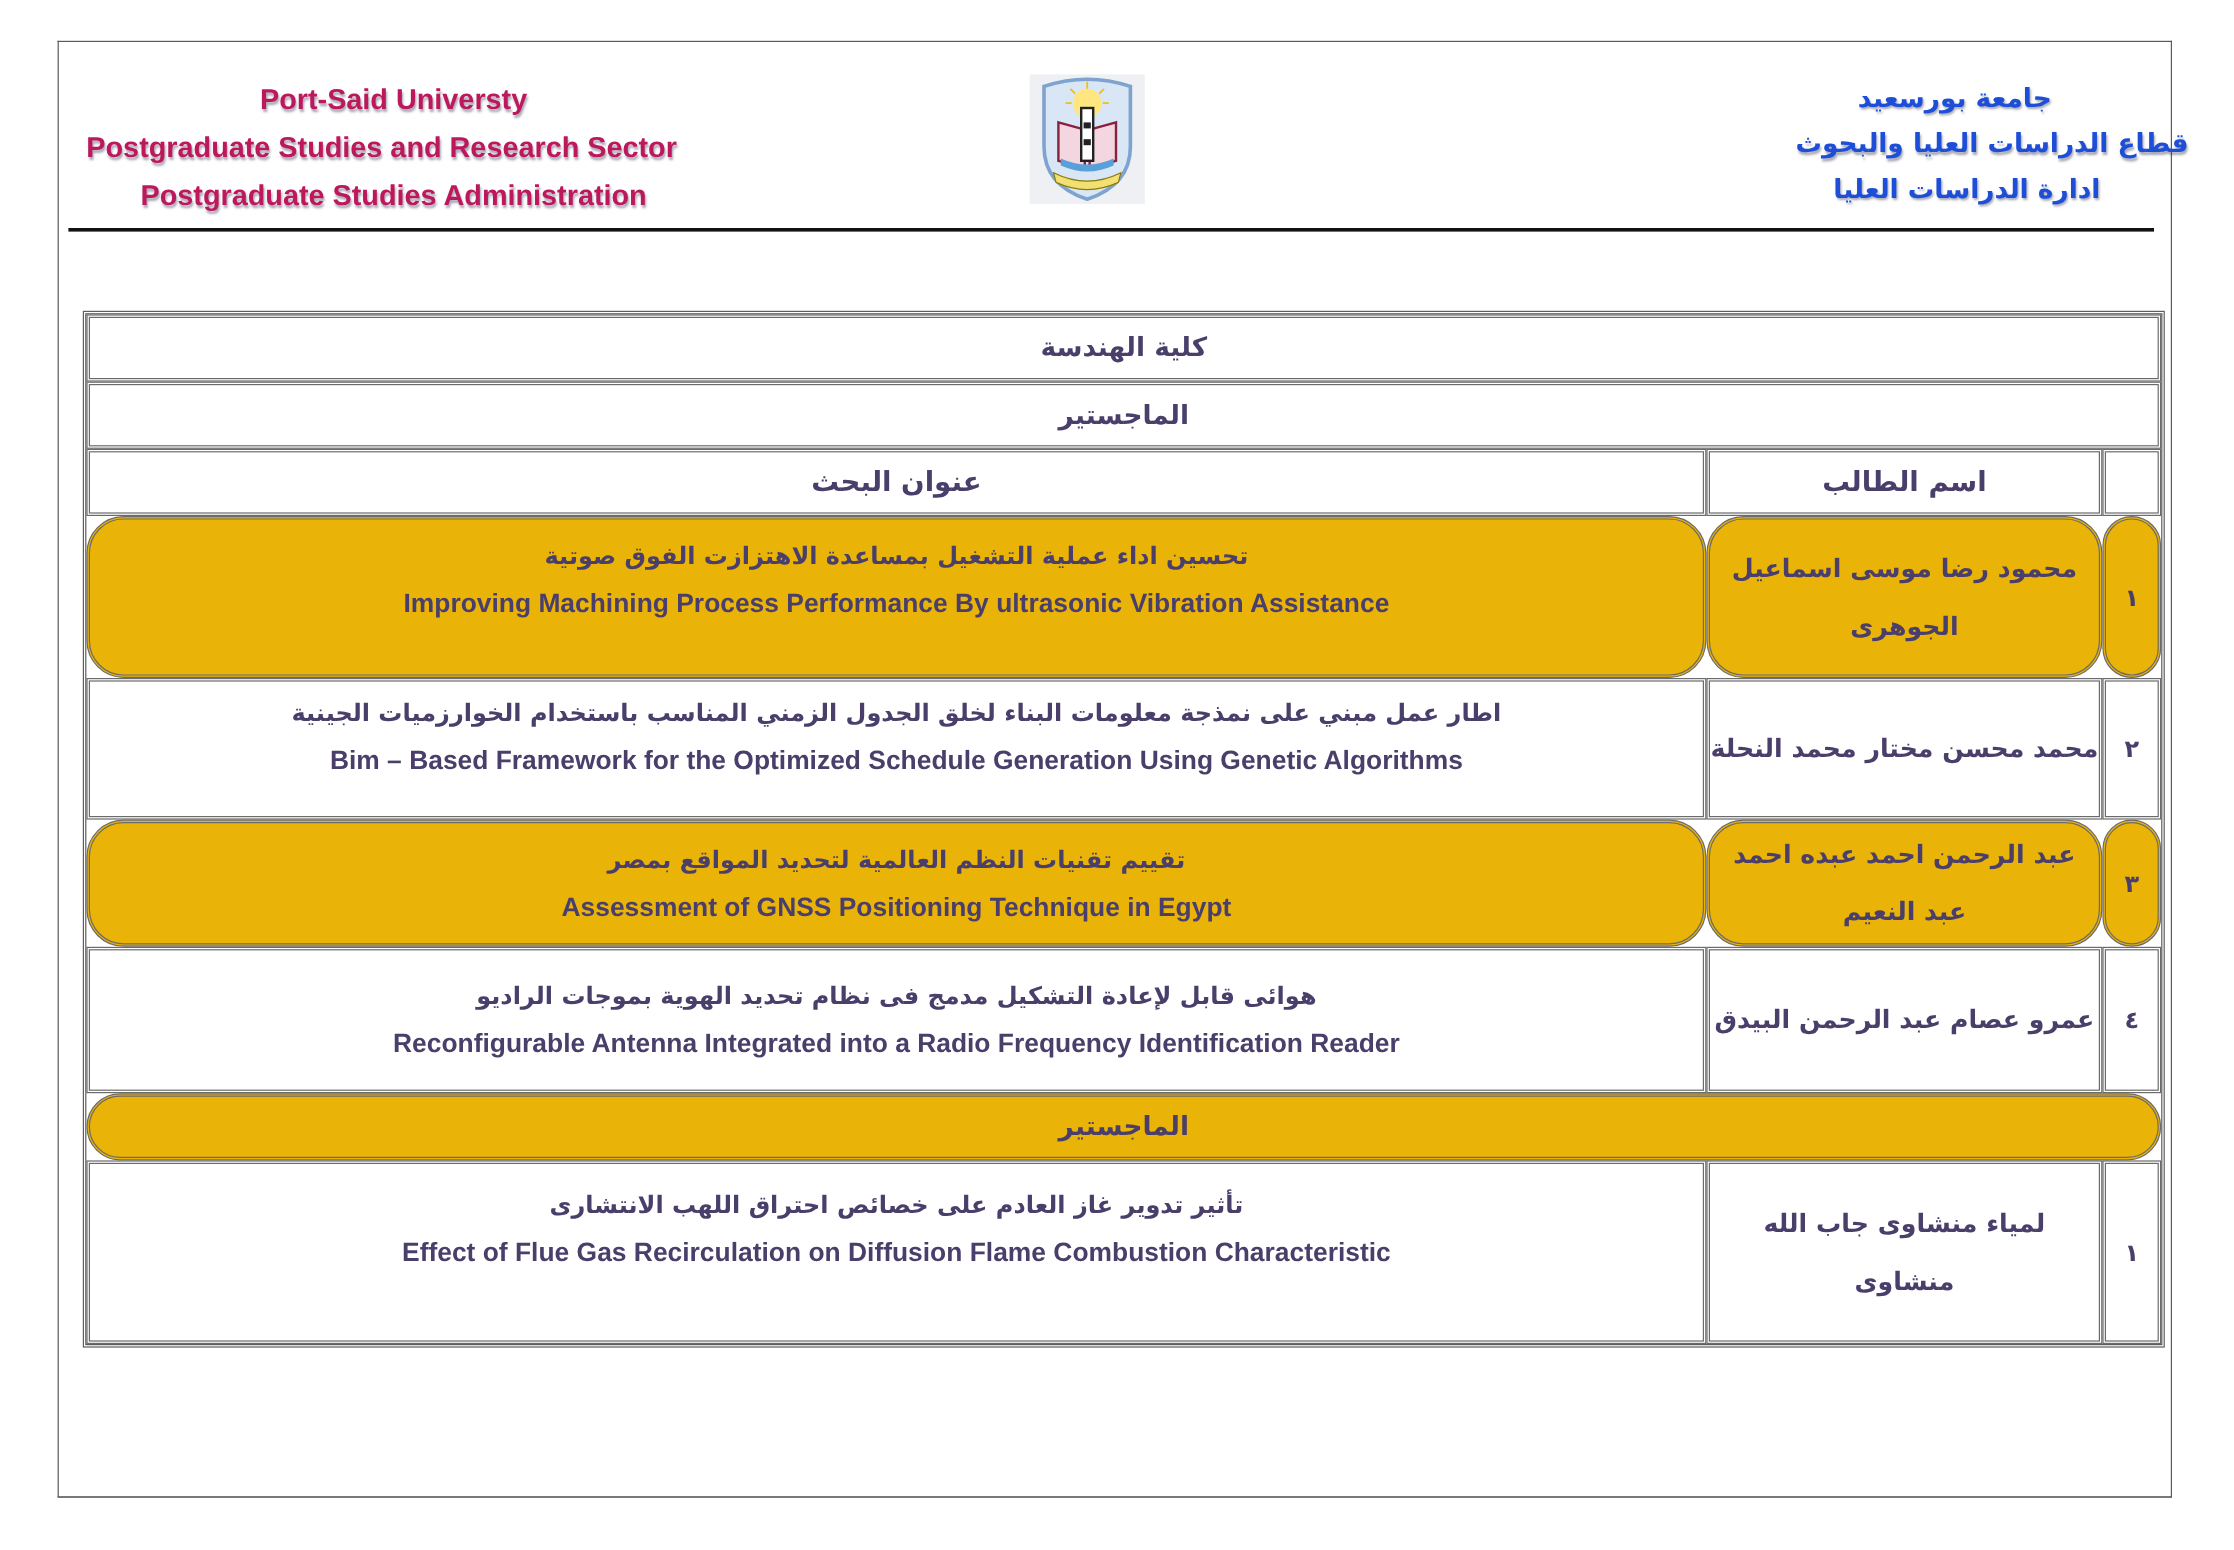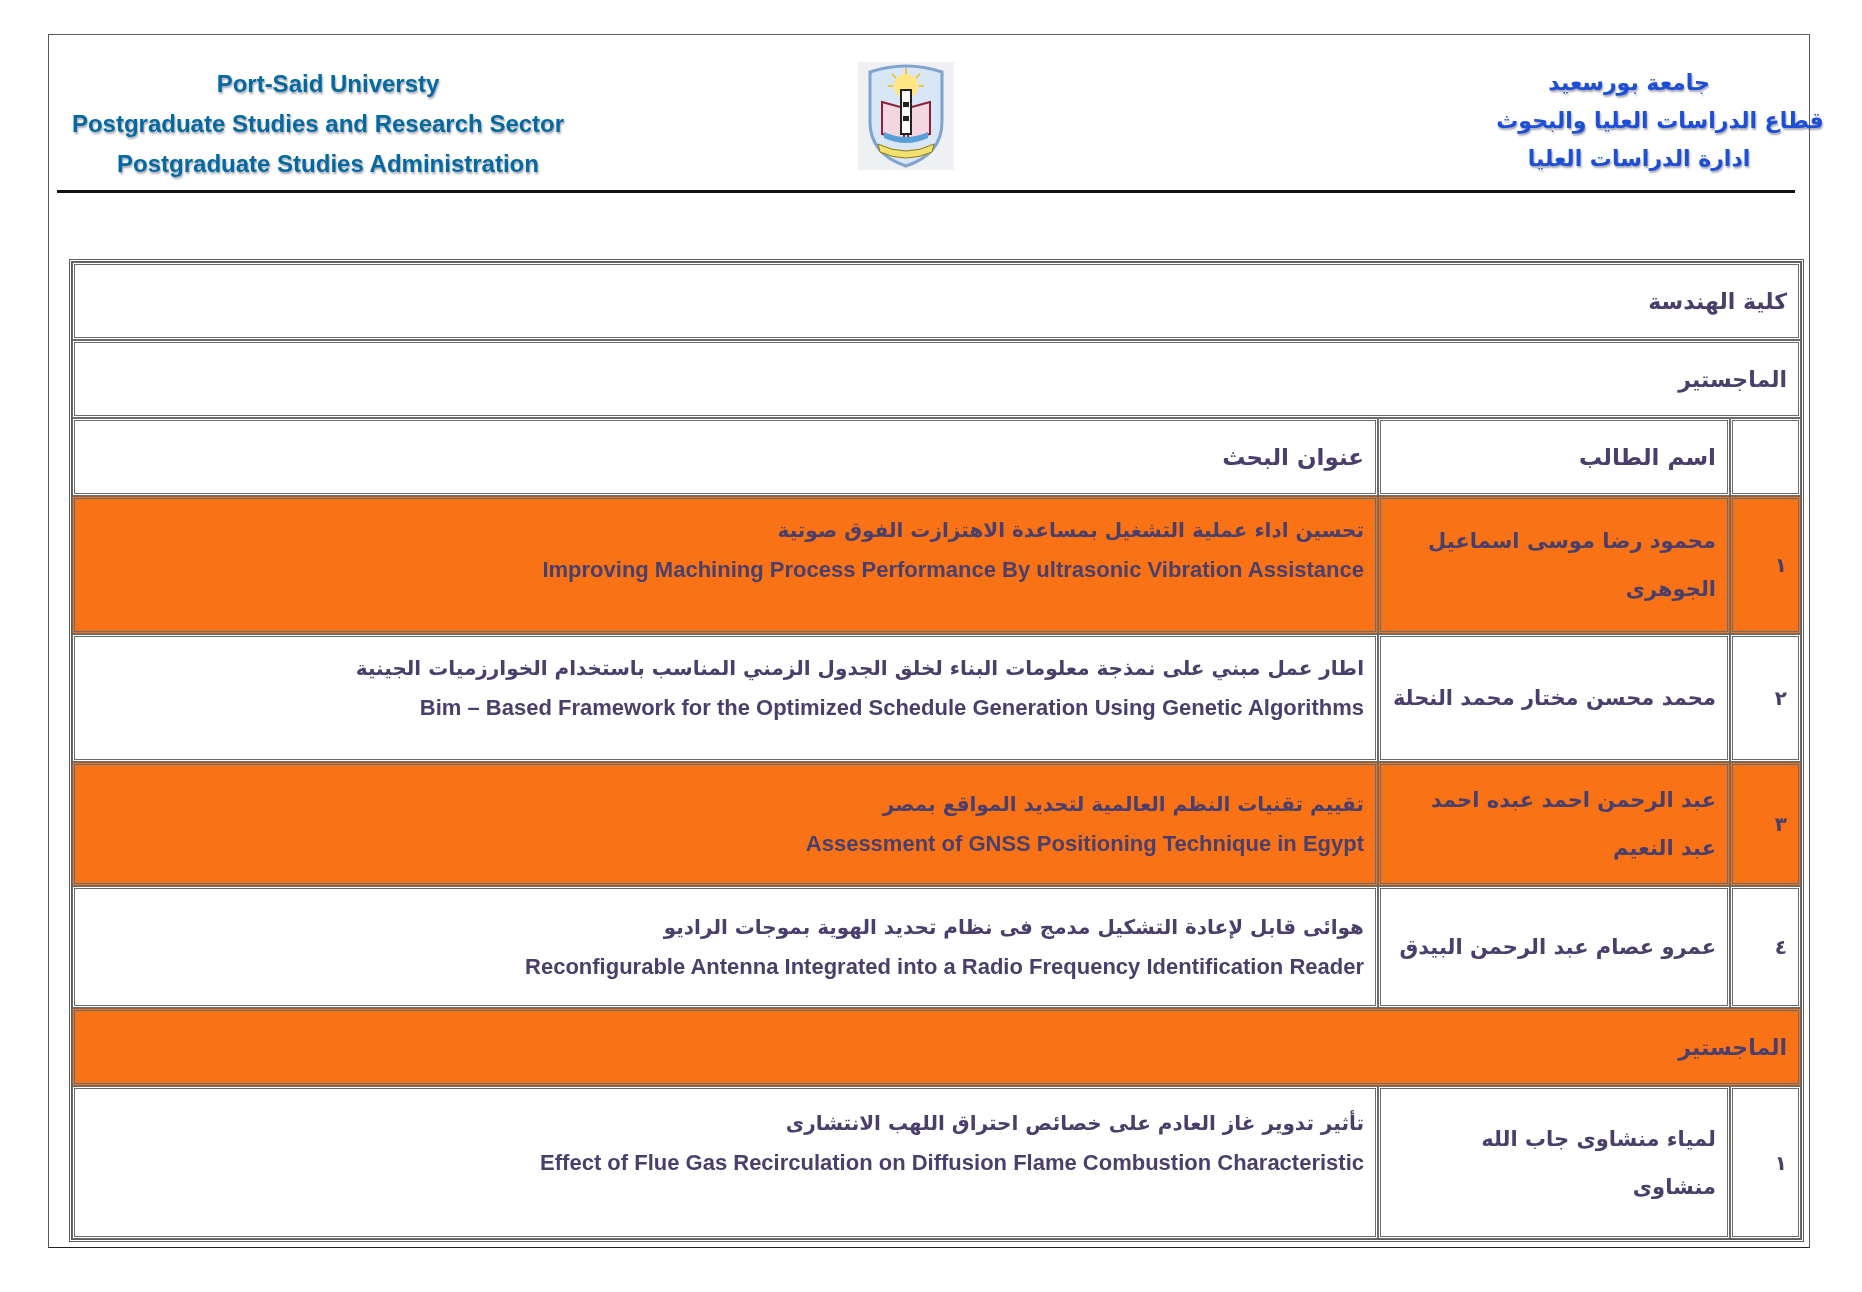--- a/index.html
+++ b/index.html
@@ -1,40 +1,40 @@
 <!DOCTYPE html>
 <html><head>
   <meta charset="utf-8">
   <style>
     html, body { margin: 0; padding: 0; background: #ffffff; }
     body { width: 1862px; height: 1292px; position: relative; overflow: hidden;
            font-family: "DejaVu Sans", sans-serif; }
     .frame { position: absolute; left: 48px; top: 34px; width: 1762px; height: 1214px;
              border: 1.5px solid #5a5a5a; border-bottom-color: #222; box-sizing: border-box; }
     .hdr-en { position: absolute; left: 68px; top: 64px; width: 520px; text-align: center;
-              color: #0369a1; font-family: "Liberation Sans", sans-serif; font-weight: bold;
+              color: #be185d; font-family: "Liberation Sans", sans-serif; font-weight: bold;
               font-size: 24px; line-height: 40px; text-shadow: 1px 2px 2px rgba(60,60,90,0.45); }
     .hdr-en div:nth-child(2) { margin-left: -20px; }
     .hdr-ar { position: absolute; right: 48px; top: 64px; width: 320px; text-align: center; direction: rtl;
               color: #1d4ed8; font-family: "DejaVu Sans", sans-serif; font-weight: bold;
               font-size: 22px; line-height: 38px; text-shadow: 1px 2px 2px rgba(60,60,90,0.45); }
     .hdr-ar div:nth-child(1) { margin-right: 50px; }
     .hdr-ar div:nth-child(2) { margin-right: -12px; }
     .hdr-ar div:nth-child(3) { margin-right: 30px; }
     .logo { position: absolute; left: 858px; top: 62px; width: 96px; height: 108px; background: #eef0f3; }
     .rule { position: absolute; left: 57px; top: 190px; width: 1738px; height: 3px; background: #111; }
 
     table.main { position: absolute; left: 69px; top: 259px; width: 1735px;
                  border-collapse: separate; border-spacing: 0;
                  border: 3px double #5d5d5d; direction: rtl; }
-    table.main td { border: 3px double #6b6b6b; padding: 11px; vertical-align: middle;
+    table.main td { border: 3px double #6b6b6b; padding: 0; text-align: center; vertical-align: middle;
                     color: #4a3f6b; font-weight: bold; }
     .sec td { height: 50px; font-size: 22px; }
     .colhead td { height: 50px; font-size: 23px; }
-    .shade td { background: #f97316; }
+    .shade td { background: #eab308; border-radius: 31px; }
     .num { width: 43px; font-size: 20px; }
     .name { width: 324px; font-size: 21px; line-height: 48px; }
     .title { font-size: 20px; line-height: 40px; }
     .title .en { font-family: Liberation Sans, sans-serif; font-size: 22px; }
     .title .ar { direction: rtl; }
   </style>
 </head>
 <body>
 
 <div class="frame"></div>

